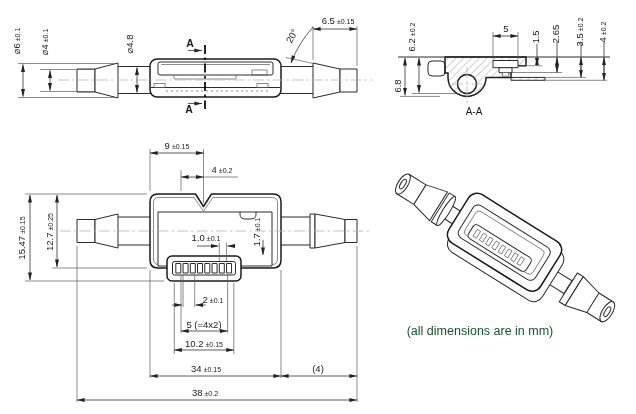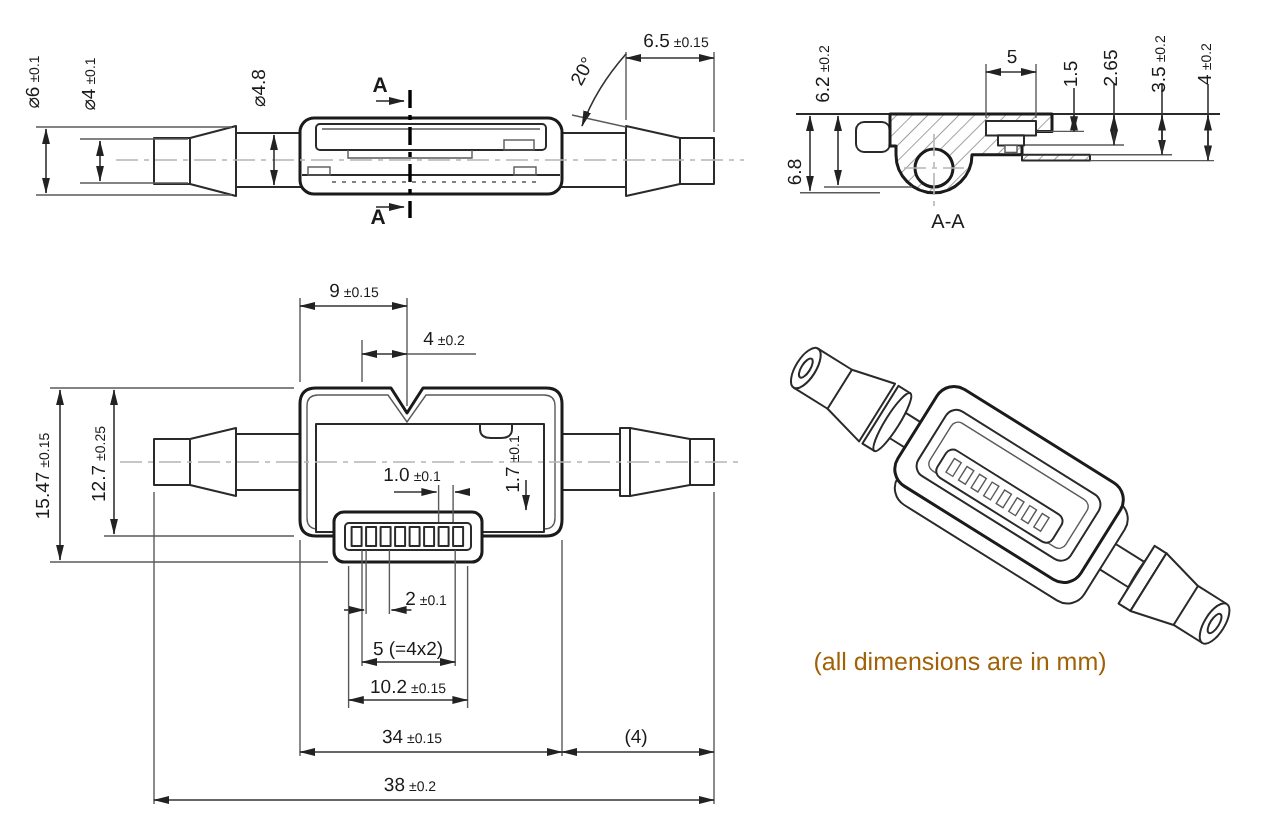--- a/index.html
+++ b/index.html
@@ -6,21 +6,21 @@
   #canvas{position:relative;width:636px;height:414px;background:#fff;overflow:hidden;
           font-family:"Liberation Sans",sans-serif;}
   #art{position:absolute;left:0;top:0;}
   .lbl{position:absolute;font-size:9.5px;color:#1a1a1a;white-space:nowrap;
        transform:translate(-50%,-50%);line-height:1;}
   .r90{transform:translate(-50%,-50%) rotate(-90deg);}
   .r62{transform:translate(-50%,-50%) rotate(-62deg);}
   .tol{font-size:7px;margin-left:2px;}
   .cutletter{font-size:10.5px;font-weight:bold;}
   .seclabel{font-size:10px;text-align:center;}
-  .note{font-size:12.5px;color:#a16207;}
+  .note{font-size:12.5px;color:#14532d;}
   
   .s-bold{stroke:#1b1b1b;stroke-width:1.5;fill:none;stroke-linejoin:round;}
   .s-med{stroke:#2a2a2a;stroke-width:1;fill:none;stroke-linejoin:round;}
   .s-thin{stroke:#5a5a5a;stroke-width:0.7;fill:none;}
   .s-dim{stroke:#333;stroke-width:0.8;fill:none;}
   .s-cl{stroke:#b5b5b5;stroke-width:0.8;fill:none;stroke-dasharray:11 3 2.5 3;}
   .s-cut{stroke:#000;stroke-width:1.7;fill:none;stroke-dasharray:9 3.5 2.5 3.5;}
   .f-w{fill:#fff;}
   .f-h{fill:url(#hatch);}
 </style>

